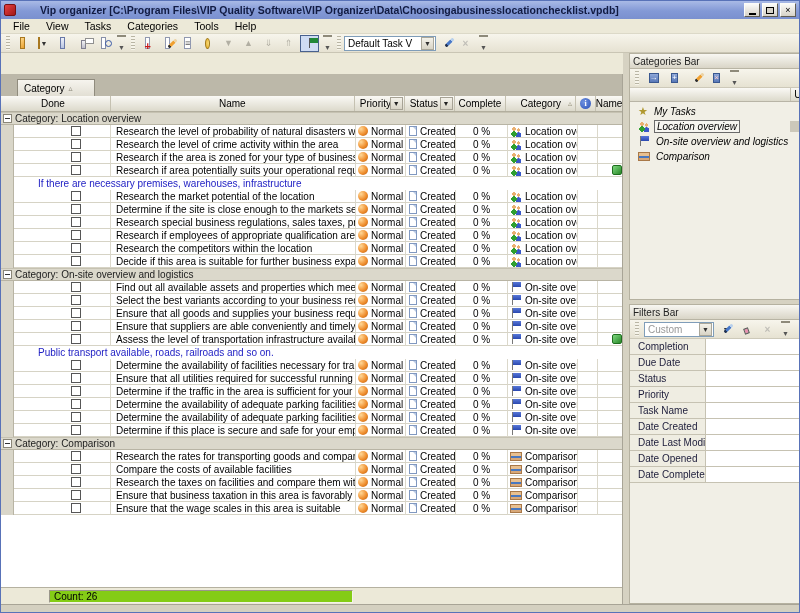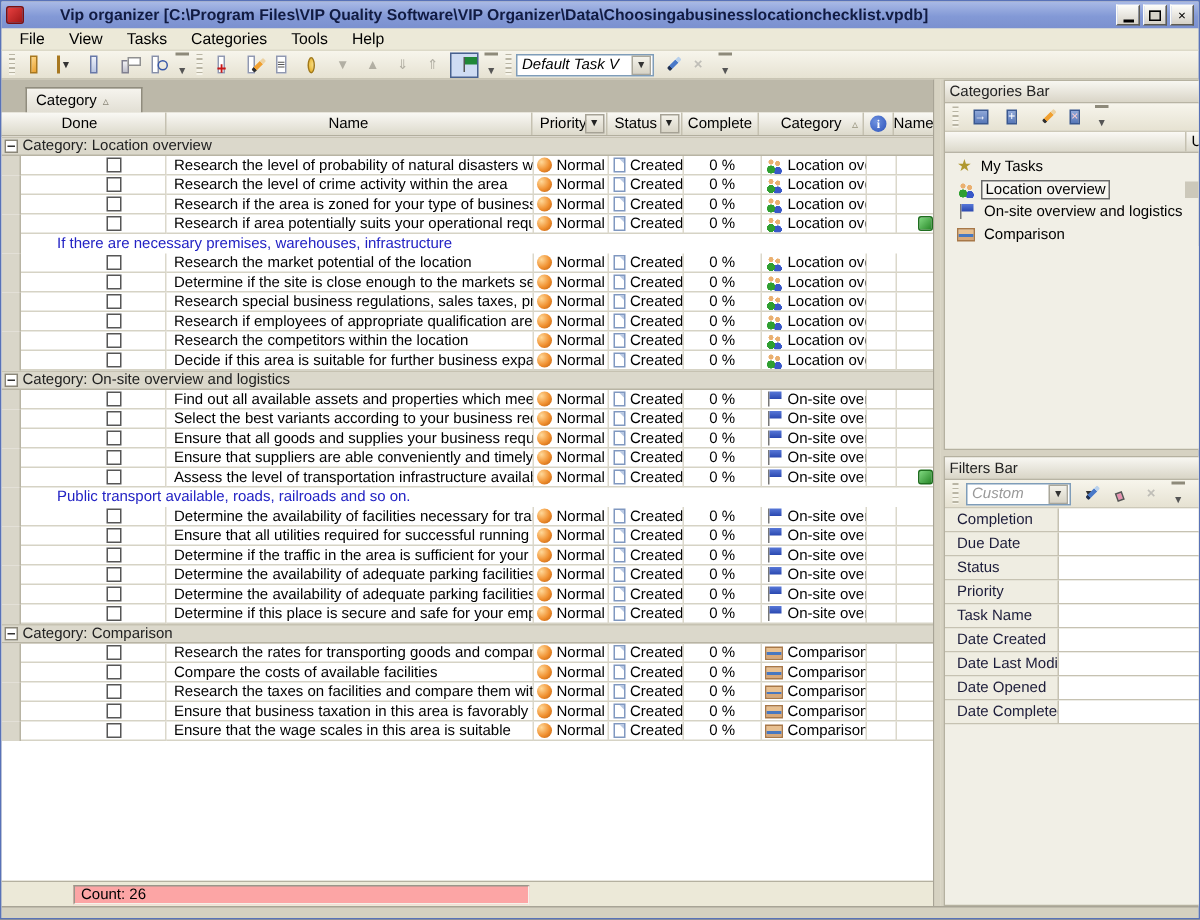--- a/index.html
+++ b/index.html
@@ -52,27 +52,27 @@
   .tb-coin{width:11px;height:11px;border-radius:50%;border:1px solid #a07818;
     background:radial-gradient(circle at 4px 4px,#ffe890,#e0a820);}
   .tb-arrow{font-size:9px;color:#6a675c;width:auto;height:auto;line-height:1;}
   .cssflag{position:relative;width:12px;height:12px;}
   .cssflag::before{content:"";position:absolute;left:2px;top:1px;width:1px;height:10px;background:#555;}
   .cssflag::after{content:"";position:absolute;left:3px;top:1px;width:8px;height:5px;background:#208838;}
   .tb-x{font-size:10px;color:#888;font-weight:bold;width:auto;height:auto;}
   .catbox-ic{width:13px;height:10px;background:linear-gradient(#8fa8d8,#5878b8);border:1px solid #3a5890;
     display:flex;align-items:center;justify-content:center;color:#fff;font-size:8px;line-height:1;}
   .combo{height:15px;background:#fff;border:1px solid #7f9db9;display:flex;align-items:center;font-size:10px;padding-left:3px;}
-  .combo .cval{flex:1;white-space:nowrap;overflow:hidden;font-style:italic;}
+  .combo .cval{flex:1;white-space:nowrap;overflow:hidden;}
   .combo .carrow{width:13px;height:13px;margin:0 1px;background:linear-gradient(#f4f2ea,#d8d4c6);
     border:1px solid #aaa79a;display:flex;align-items:center;justify-content:center;font-size:7px;color:#333;}
   .combo.disabled .cval{color:#999;}
   
   .body{flex:1;display:flex;min-height:0;}
-  .main{width:622px;flex:0 0 622px;display:flex;flex-direction:column;border-right:1px solid #a8a496;min-height:0;}
+  .main{width:622px;flex:0 0 622px;display:flex;flex-direction:column;border-right:1px solid #a8a496;min-height:0;margin-top:21px;}
   .groupby{height:22px;flex:0 0 22px;background:#bcb8a9;display:flex;align-items:flex-end;padding:0 0 0 16px;}
   .gtab{height:17px;min-width:78px;background:linear-gradient(#f6f4ee,#e2dfd4);border:1px solid #908c7e;border-bottom:none;
     display:flex;align-items:center;padding:0 6px;gap:4px;font-size:10px;}
   .sorttri{color:#8a8678;font-size:8px;}
   
   .gridhead{height:16px;flex:0 0 16px;display:flex;background:linear-gradient(#faf9f5,#dcd9cb);border-bottom:1px solid #b2ae9e;}
   .hcell{display:flex;align-items:center;justify-content:center;border-right:1px solid #c5c1b1;position:relative;font-size:10px;}
   .h-done{width:110px;justify-content:flex-start;padding-left:40px;}
   .h-name{width:245px;}
   .h-priority,.h-status{width:50px;justify-content:flex-start;padding-left:5px;}
@@ -114,41 +114,41 @@
     radial-gradient(circle at 8.5px 9px,#3858c8 0 2.6px,transparent 2.8px);}
   .cat-flag{position:relative;width:12px;height:11px;flex:0 0 12px;}
   .cat-flag::before{content:"";position:absolute;left:2px;top:0;width:1px;height:10px;background:#777;}
   .cat-flag::after{content:"";position:absolute;left:3px;top:0;width:8px;height:5px;background:linear-gradient(#5878d8,#2a48b0);}
   .cat-box{width:12px;height:9px;flex:0 0 12px;background:linear-gradient(#e8c090 0 3px,#4878c0 3px 5px,#d8a878 5px 100%);border:1px solid #a87848;}
   .note-row .note-area{padding-left:24px;display:flex;align-items:center;}
   .note-text{color:#2222c4;font-size:10px;line-height:11px;max-width:330px;white-space:normal;}
   .note-row.two{height:24px;}
   
   .statusbar{height:17px;flex:0 0 17px;background:#ece9d8;border-top:1px solid #b5b1a0;display:flex;align-items:center;}
-  .countbox{margin-left:48px;width:304px;height:13px;background:#fca5a5;border:1px solid;border-color:#9a968a #f4f2ea #f4f2ea #9a968a;
+  .countbox{margin-left:48px;width:304px;height:13px;background:#84cc16;border:1px solid;border-color:#9a968a #f4f2ea #f4f2ea #9a968a;
     display:flex;align-items:center;padding-left:4px;font-size:10px;}
   
   .vsplit{width:4px;flex:0 0 4px;background:#d6d2c2;}
   .dock{flex:1;background:#d6d2c2;display:flex;flex-direction:column;padding:0 2px;min-height:0;}
   .panel{background:#f1efe6;border:1px solid #b5b1a0;display:flex;flex-direction:column;min-height:0;}
   .panel-cats{flex:0 0 247px;}
   .hsplit{flex:0 0 4px;}
   .panel-filters{flex:1;}
   .ptitle{height:15px;flex:0 0 15px;background:linear-gradient(#f8f7f2,#d9d5c7);border-bottom:1px solid #b8b4a4;
     display:flex;align-items:center;padding:0 3px;font-size:10px;}
   .ptitle .ptext{flex:1;color:#222;}
   .ptoolbar{height:19px;flex:0 0 19px;display:flex;align-items:center;background:linear-gradient(#f7f5ec,#e6e2d2);
     border-bottom:1px solid #cdc9b9;padding-left:2px;gap:2px;}
   .cat-colhead{height:14px;flex:0 0 14px;display:flex;background:linear-gradient(#faf9f5,#dcd9cb);border-bottom:1px solid #b8b4a6;font-size:10px;}
   .cat-colhead .sp{flex:1;}
   .cat-colhead .nh{width:32px;display:flex;align-items:center;border-left:1px solid #c5c1b1;padding-left:3px;white-space:nowrap;overflow:hidden;}
   .tree{flex:0 0 auto;padding-top:2px;}
   .trow{height:15px;display:flex;align-items:center;padding-left:8px;font-size:10px;}
   .trow .tico{margin-right:4px;flex:0 0 auto;}
-  .trow .tlabel{white-space:nowrap;overflow:hidden;padding:0 2px;}
+  .trow .tlabel{white-space:nowrap;overflow:hidden;padding:0 2px;font-style:italic;}
   .trow.selected .tlabel{background:#f6f5f0;border:1px solid #6a6a6a;}
   .trow .tnum{width:32px;flex:0 0 32px;text-align:right;padding-right:6px;}
   .trow.selected .tnum{background:#ccc8ba;}
   .star{color:#b0982f;font-size:11px;line-height:1;}
   .panel-filler{flex:1;background:#f1efe6;}
   .frow{height:16px;flex:0 0 16px;display:flex;border-bottom:1px solid #c6c2b2;font-size:10px;}
   .flabel{width:76px;flex:0 0 76px;display:flex;align-items:center;padding-left:8px;color:#1c1c3a;
     border-right:1px solid #c6c2b2;white-space:nowrap;overflow:hidden;background:#efede2;}
   .fvalue{flex:1;background:#fff;display:flex;align-items:center;justify-content:flex-end;}
   .farrow{width:14px;text-align:center;font-size:7px;color:#333;}

